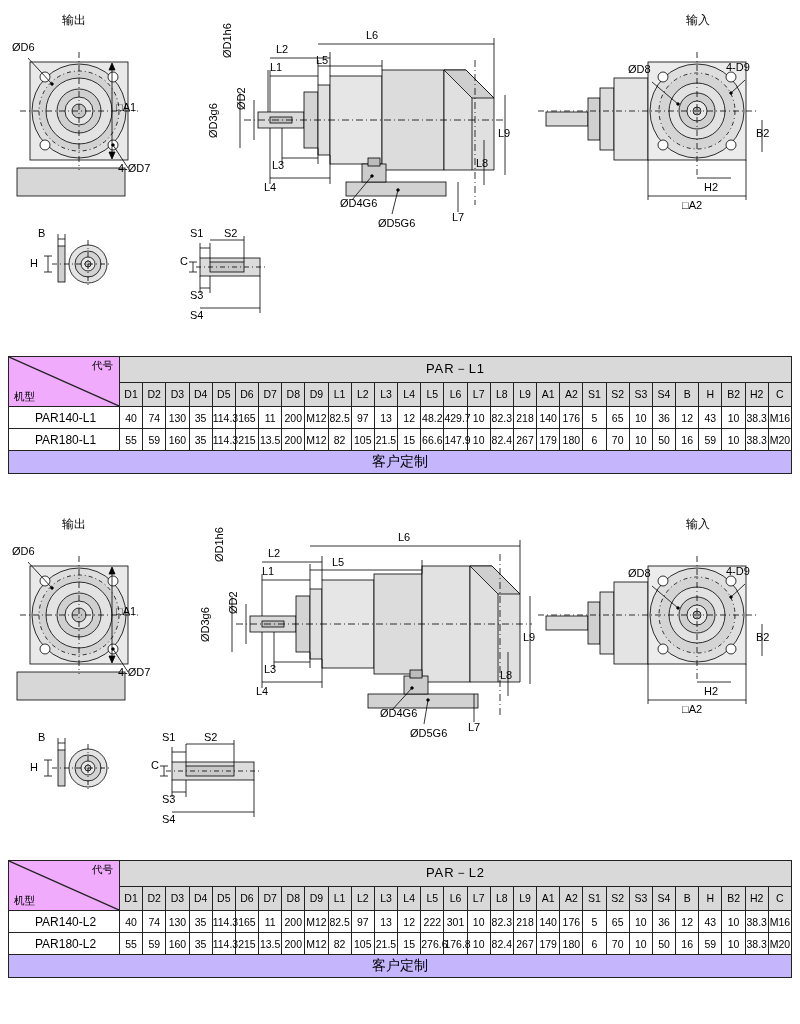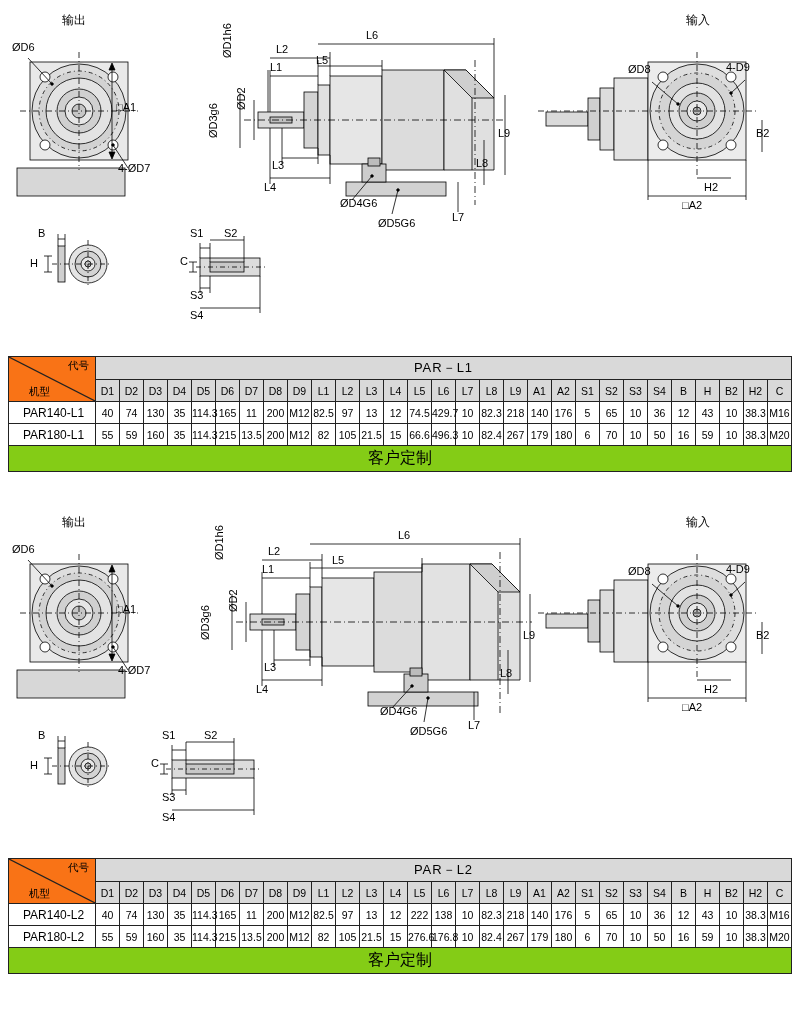--- a/index.html
+++ b/index.html
@@ -56,54 +56,54 @@
     height: 17px;
   }
   .hdr-grey {
     background: #d9d9d9;
     margin-top: 43px;
   }
   .corner {
     position: relative;
     width: 78px;
     height: 38px;
-    padding: 4px !important;
-    background: #f97316;
+    padding: 16px !important;
+    background: #f0abfc;
   }
   .corner .diag {
     position: absolute;
     left: 0; top: 0;
     width: 100%; height: 100%;
   }
   .corner .c-top {
     position: absolute;
     right: 6px;
     top: 2px;
     font-size: 10.5px;
   }
   .corner .c-bot {
     position: absolute;
-    left: 20px;
+    left: 5px;
     bottom: 2px;
     font-size: 10.5px;
     text-align: center;
   }
   .title-cell {
     font-size: 13px;
     letter-spacing: 1px;
     background: #d9d9d9;
   }
   .model-cell {
     text-align: left;
     padding-left: 3px !important;
     font-size: 12px;
   }
   .foot-cell {
-    background: #84cc16;
-    font-size: 16px;
+    background: #c4b5fd;
+    font-size: 14px;
   }
   .gap-a { height: 26px; }
   .gap-b { height: 30px; }
 </style>
 </head>
 <body>
 
 <div class="section">
   <div class="drawing">
 
@@ -363,21 +363,21 @@
       <td>35</td>
       <td>114.3</td>
       <td>165</td>
       <td>11</td>
       <td>200</td>
       <td>M12</td>
       <td>82.5</td>
       <td>97</td>
       <td>13</td>
       <td>12</td>
-      <td>74.5</td>
+      <td>48.2</td>
       <td>429.7</td>
       <td>10</td>
       <td>82.3</td>
       <td>218</td>
       <td>140</td>
       <td>176</td>
       <td>5</td>
       <td>65</td>
       <td>10</td>
       <td>36</td>
@@ -396,21 +396,21 @@
       <td>114.3</td>
       <td>215</td>
       <td>13.5</td>
       <td>200</td>
       <td>M12</td>
       <td>82</td>
       <td>105</td>
       <td>21.5</td>
       <td>15</td>
       <td>66.6</td>
-      <td>496.3</td>
+      <td>147.9</td>
       <td>10</td>
       <td>82.4</td>
       <td>267</td>
       <td>179</td>
       <td>180</td>
       <td>6</td>
       <td>70</td>
       <td>10</td>
       <td>50</td>
       <td>16</td>
@@ -649,21 +649,21 @@
       <td>114.3</td>
       <td>165</td>
       <td>11</td>
       <td>200</td>
       <td>M12</td>
       <td>82.5</td>
       <td>97</td>
       <td>13</td>
       <td>12</td>
       <td>222</td>
-      <td>138</td>
+      <td>301</td>
       <td>10</td>
       <td>82.3</td>
       <td>218</td>
       <td>140</td>
       <td>176</td>
       <td>5</td>
       <td>65</td>
       <td>10</td>
       <td>36</td>
       <td>12</td>

